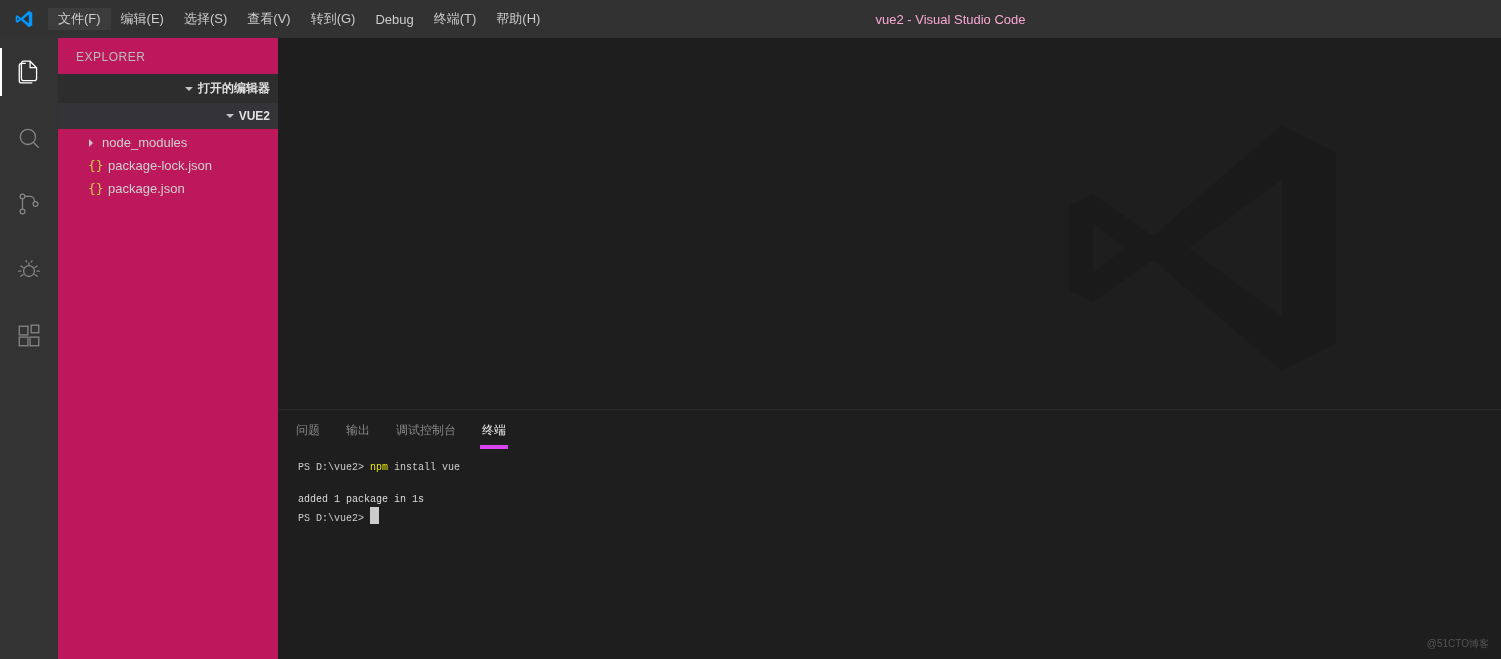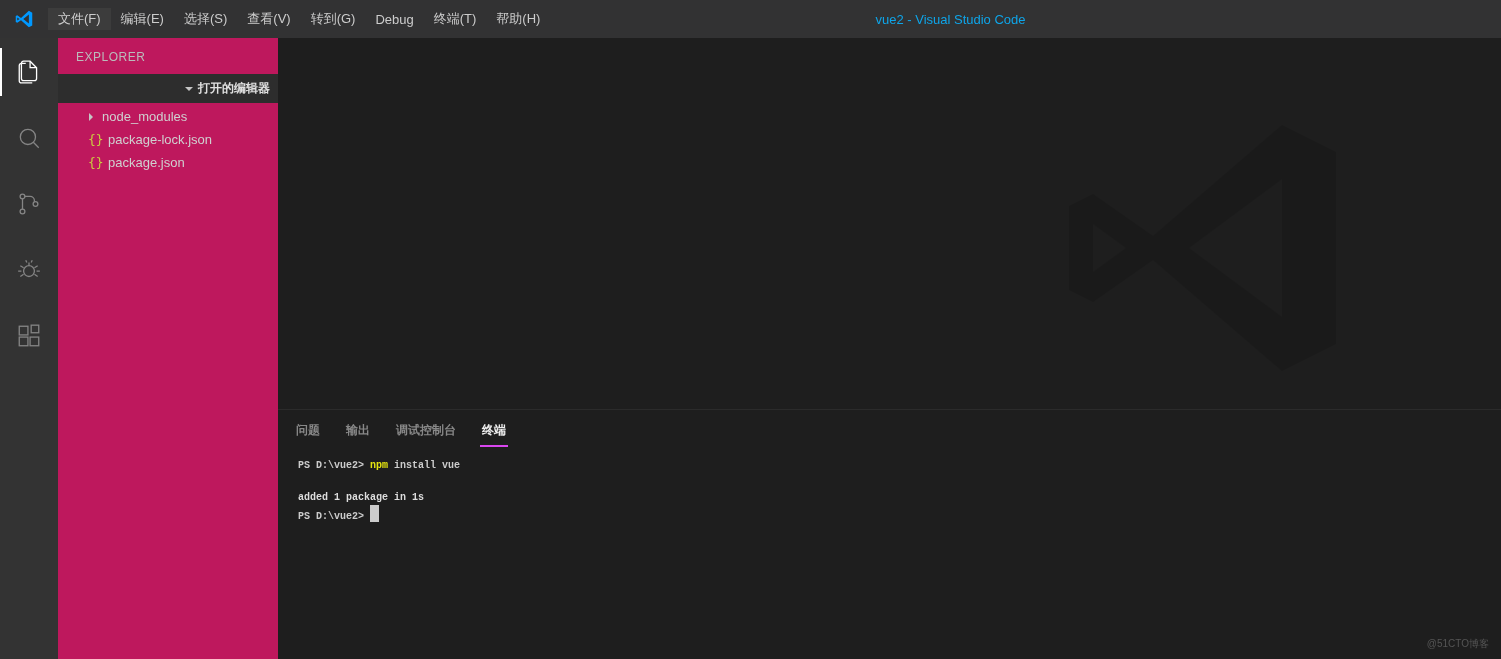--- a/index.html
+++ b/index.html
@@ -33,21 +33,21 @@
       display: flex;
       align-items: center;
       color: #ccc;
       cursor: pointer;
     }
     .menu-item:first-child { background: #3c3c3c; }
     .window-title {
       position: absolute;
       left: 50%;
       transform: translateX(-50%);
-      color: #0ea5e9;
+      color: #f9a8d4;
       font-size: 13px;
       width: max-content;
       margin-left: 200px;
     }
     .workbench {
       display: flex;
       height: calc(100% - 38px);
     }
     .activitybar {
       width: 58px;
@@ -122,21 +122,20 @@
     }
     .chevron { width: 10px; height: 10px; display: inline-flex; }
     .chevron svg { width: 10px; height: 10px; }
     .icon-json { color: #cbcb41; font-family: monospace; font-size: 13px; margin-left: 2px; width: 14px;}
     .icon-folder-chev { color: #c5c5c5; }
     .editor-area {
       flex: 1;
       display: flex;
       flex-direction: column;
       background: #1e1e1e;
-      font-weight: bold;
     }
     .editor-empty {
       flex: 1;
       display: flex;
       align-items: center;
       justify-content: center;
       position: relative;
     }
     .watermark-logo {
       position: absolute;
@@ -158,21 +157,21 @@
       gap: 22px;
       font-size: 12px;
     }
     .panel-tab {
       color: #888;
       padding: 6px 2px;
       cursor: pointer;
     }
     .panel-tab.active {
       color: #eee;
-      border-bottom: 2px solid #d946ef;
+      border-bottom: 4px solid #d946ef;
     }
     .terminal {
       flex: 1;
       padding: 4px 20px 12px;
       font-family: "Consolas", "Courier New", monospace;
       font-size: 10px;
       color: #ddd;
       line-height: 1.4;
     }
     .term-line { white-space: pre; }
@@ -259,20 +258,28 @@
   <div class="sidebar">
     <div class="sidebar-title">EXPLORER</div>
     <div class="section-header">
       <span class="chevron">
           <svg viewBox="0 0 10 10">
             <path fill="#c5c5c5" d="M1 3l4 4 4-4z"></path>
           </svg>
         </span>
       <span>打开的编辑器</span>
     </div>
+    <div class="section-header folder">
+      <span class="chevron">
+          <svg viewBox="0 0 10 10">
+            <path fill="#c5c5c5" d="M1 3l4 4 4-4z"></path>
+          </svg>
+        </span>
+      <span>VUE2</span>
+    </div>
     <div class="tree">
       <div class="tree-item">
         <span class="chevron icon-folder-chev">
             <svg viewBox="0 0 10 10">
               <path fill="#c5c5c5" d="M3 1l4 4-4 4z"></path>
             </svg>
           </span>
         <span>node_modules</span>
       </div>
       <div class="tree-item">

